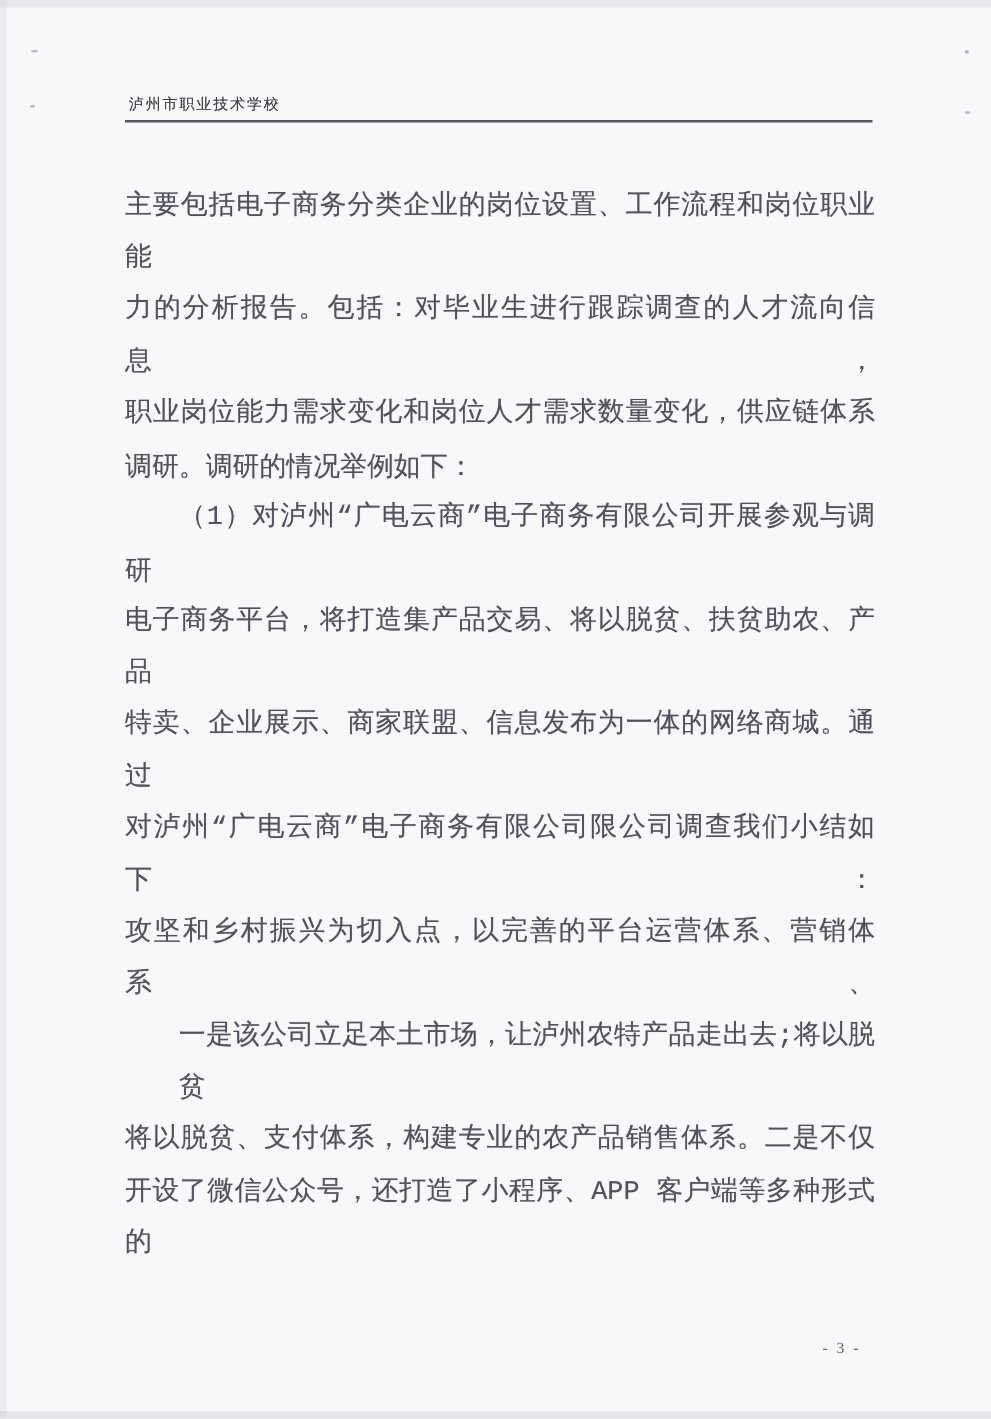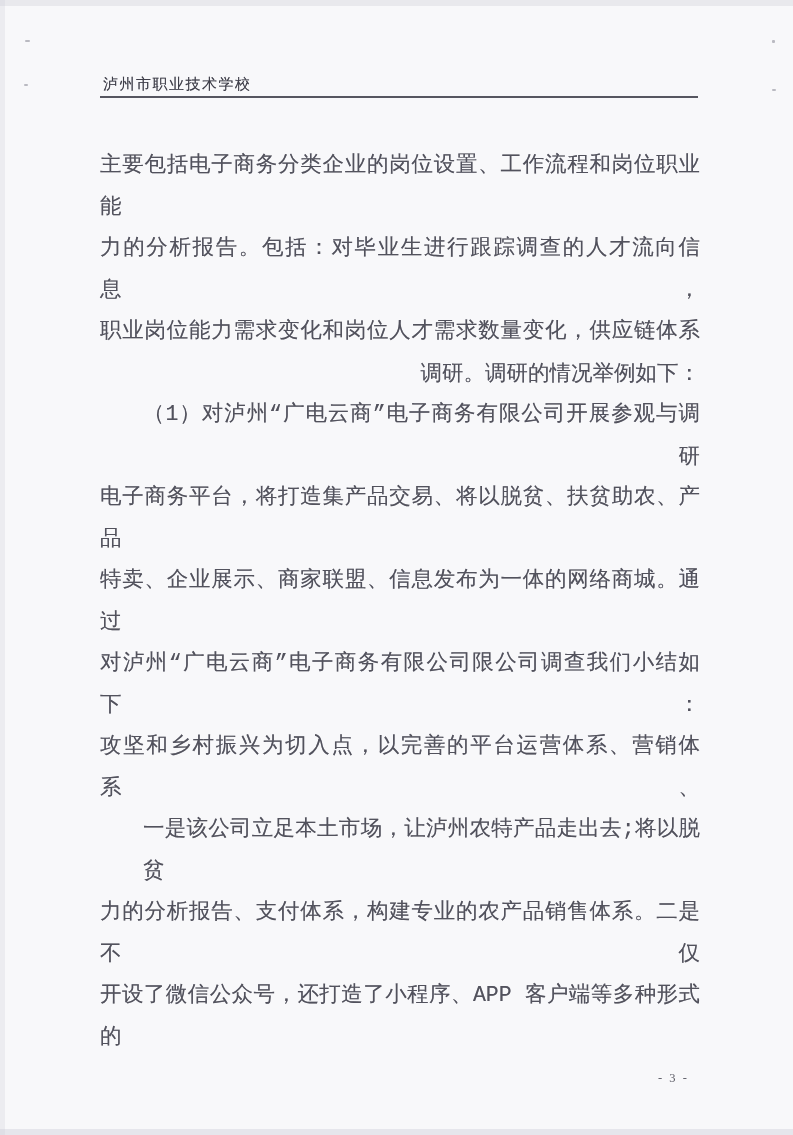--- a/index.html
+++ b/index.html
@@ -15,21 +15,21 @@
   
   .edge { position: absolute; pointer-events: none; }
   .edge-top    { left: 0; top: 0; width: 100%; height: 6px;  background: rgba(198,198,210,0.30); }
   .edge-bottom { left: 0; bottom: 0; width: 100%; height: 6px; background: rgba(198,198,210,0.35); }
   .edge-left   { left: 0; top: 0; width: 5px; height: 100%;  background: rgba(205,205,216,0.28); }
 
   .header-title {
     position: absolute;
     left: 103px;
     top: 75px;
-    font-size: 15px;
+    font-size: 12px;
     letter-spacing: 1.5px;
     color: #3e3e49;
     text-shadow: 0 0 0.5px rgba(62,62,73,0.55);
     white-space: nowrap;
     font-family: Liberation Serif, serif;
   }
   .header-rule {
     position: absolute;
     left: 100px;
     top: 96px;
@@ -41,21 +41,21 @@
   .body-text {
     position: absolute;
     left: 100px;
     top: 145px;
     width: 600px;
     font-size: 21.5px;
     line-height: 41.5px;
     color: #52525d;
     text-shadow: 0 0 0.6px rgba(82,82,93,0.5);
   }
-  .line { width: 100%; box-sizing: border-box; text-align: right; }
+  .line { width: 100%; box-sizing: border-box; text-align: left; }
   .line.justify { text-align: justify; text-align-last: justify; font-family: Liberation Mono, monospace; }
   .line.indent { padding-left: 43px; }
 
   .page-number {
     position: absolute;
     left: 658px;
     top: 1071px;
     font-size: 12.5px;
     letter-spacing: 2px;
     color: #5c5c66;
@@ -85,21 +85,21 @@
       <div class="line justify">力的分析报告。包括：对毕业生进行跟踪调查的人才流向信息，</div>
       <div class="line justify">职业岗位能力需求变化和岗位人才需求数量变化，供应链体系</div>
       <div class="line">调研。调研的情况举例如下：</div>
       <div class="line indent justify">（1）对泸州“广电云商”电子商务有限公司开展参观与调</div>
       <div class="line">研</div>
       <div class="line justify">电子商务平台，将打造集产品交易、将以脱贫、扶贫助农、产品</div>
       <div class="line justify">特卖、企业展示、商家联盟、信息发布为一体的网络商城。通过</div>
       <div class="line justify">对泸州“广电云商”电子商务有限公司限公司调查我们小结如下：</div>
       <div class="line justify">攻坚和乡村振兴为切入点，以完善的平台运营体系、营销体系、</div>
       <div class="line indent justify">一是该公司立足本土市场，让泸州农特产品走出去;将以脱贫</div>
-      <div class="line justify">力的分析报告、支付体系，构建专业的农产品销售体系。二是不仅</div>
+      <div class="line justify">将以脱贫、支付体系，构建专业的农产品销售体系。二是不仅</div>
       <div class="line justify">开设了微信公众号，还打造了小程序、APP 客户端等多种形式的</div>
     </div>
 
   <div class="page-number">- 3 -</div>
 
   <div class="speck speck-1"></div>
   <div class="speck speck-2"></div>
   <div class="speck speck-3"></div>
   <div class="speck speck-4"></div>
 

